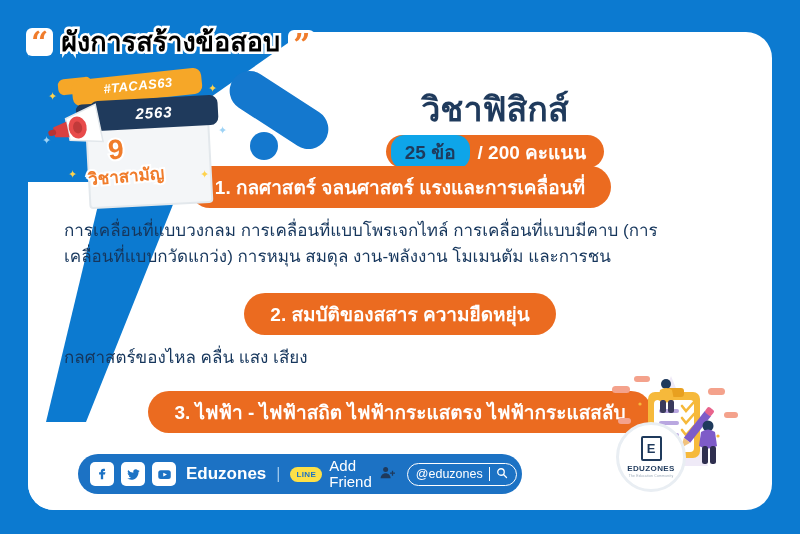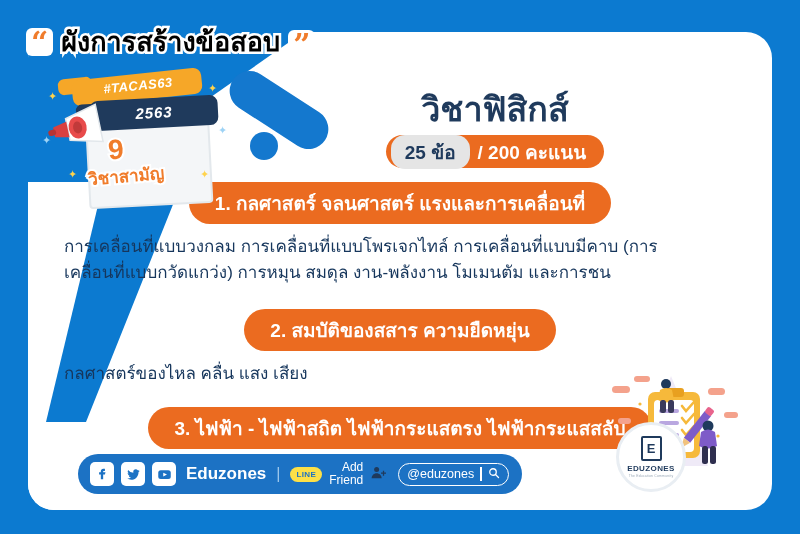--- a/index.html
+++ b/index.html
@@ -119,27 +119,27 @@
   }
   .score-pill{
     position:absolute;top:103px;left:0;right:0;z-index:20;
     display:flex;justify-content:center;padding-left:190px;
   }
   .score-inner{
     background:#EB6B20;border-radius:18px;height:33px;
     display:flex;align-items:center;gap:8px;padding:0 18px 0 5px;
   }
   .score-count{
-    background:#e5e5e5;border-radius:14px;padding:2px 14px;
+    background:#0ea5e9;border-radius:14px;padding:2px 14px;
     color:#1F3A5C;font-size:19px;font-weight:bold;
   }
   .score-rest{color:#fff;font-size:19px;font-weight:bold;}
 
   
-  .sections{position:absolute;left:0;right:0;top:150px;z-index:20;}
+  .sections{position:absolute;left:0;right:0;top:134px;z-index:20;}
   .sec{margin-bottom:6px;}
   .sec-pill-row{display:flex;justify-content:center;}
   .sec-pill{
     background:#EB6B20;color:#fff;border-radius:22px;
     font-size:19px;font-weight:bold;padding:6px 26px;
     white-space:nowrap;
   }
   .sec-body{
     color:#16365C;font-size:17px;line-height:1.55;
     padding:10px 92px 0 36px;
@@ -157,21 +157,21 @@
     width:24px;height:24px;border-radius:5px;background:#fff;
     display:flex;align-items:center;justify-content:center;
     color:#1C72C4;font-weight:bold;font-size:16px;flex:0 0 auto;
   }
   .brand{color:#fff;font-size:17px;font-weight:600;margin-left:3px;}
   .divider{color:#9CC8EC;font-size:16px;margin:0 3px;}
   .line-ico{
     background:#fde047;color:#1C72C4;border-radius:9px;
     font-size:8px;font-weight:bold;padding:3px 6px;letter-spacing:.4px;
   }
-  .addfriend{color:#fff;font-size:12px;line-height:1.05;text-align:right;}
+  .addfriend{color:#fff;font-size:15px;line-height:1.05;}
   .person{color:#1F3A5C;font-size:15px;}
   .searchpill{
     border:1.6px solid #fff;border-radius:13px;height:21px;
     display:flex;align-items:center;padding:0 8px;gap:6px;margin-left:4px;
   }
   .searchpill span{color:#fff;font-size:12.5px;}
   .sp-div{width:1.4px;height:14px;background:#fff;}
 
   
   .logo-circle{

